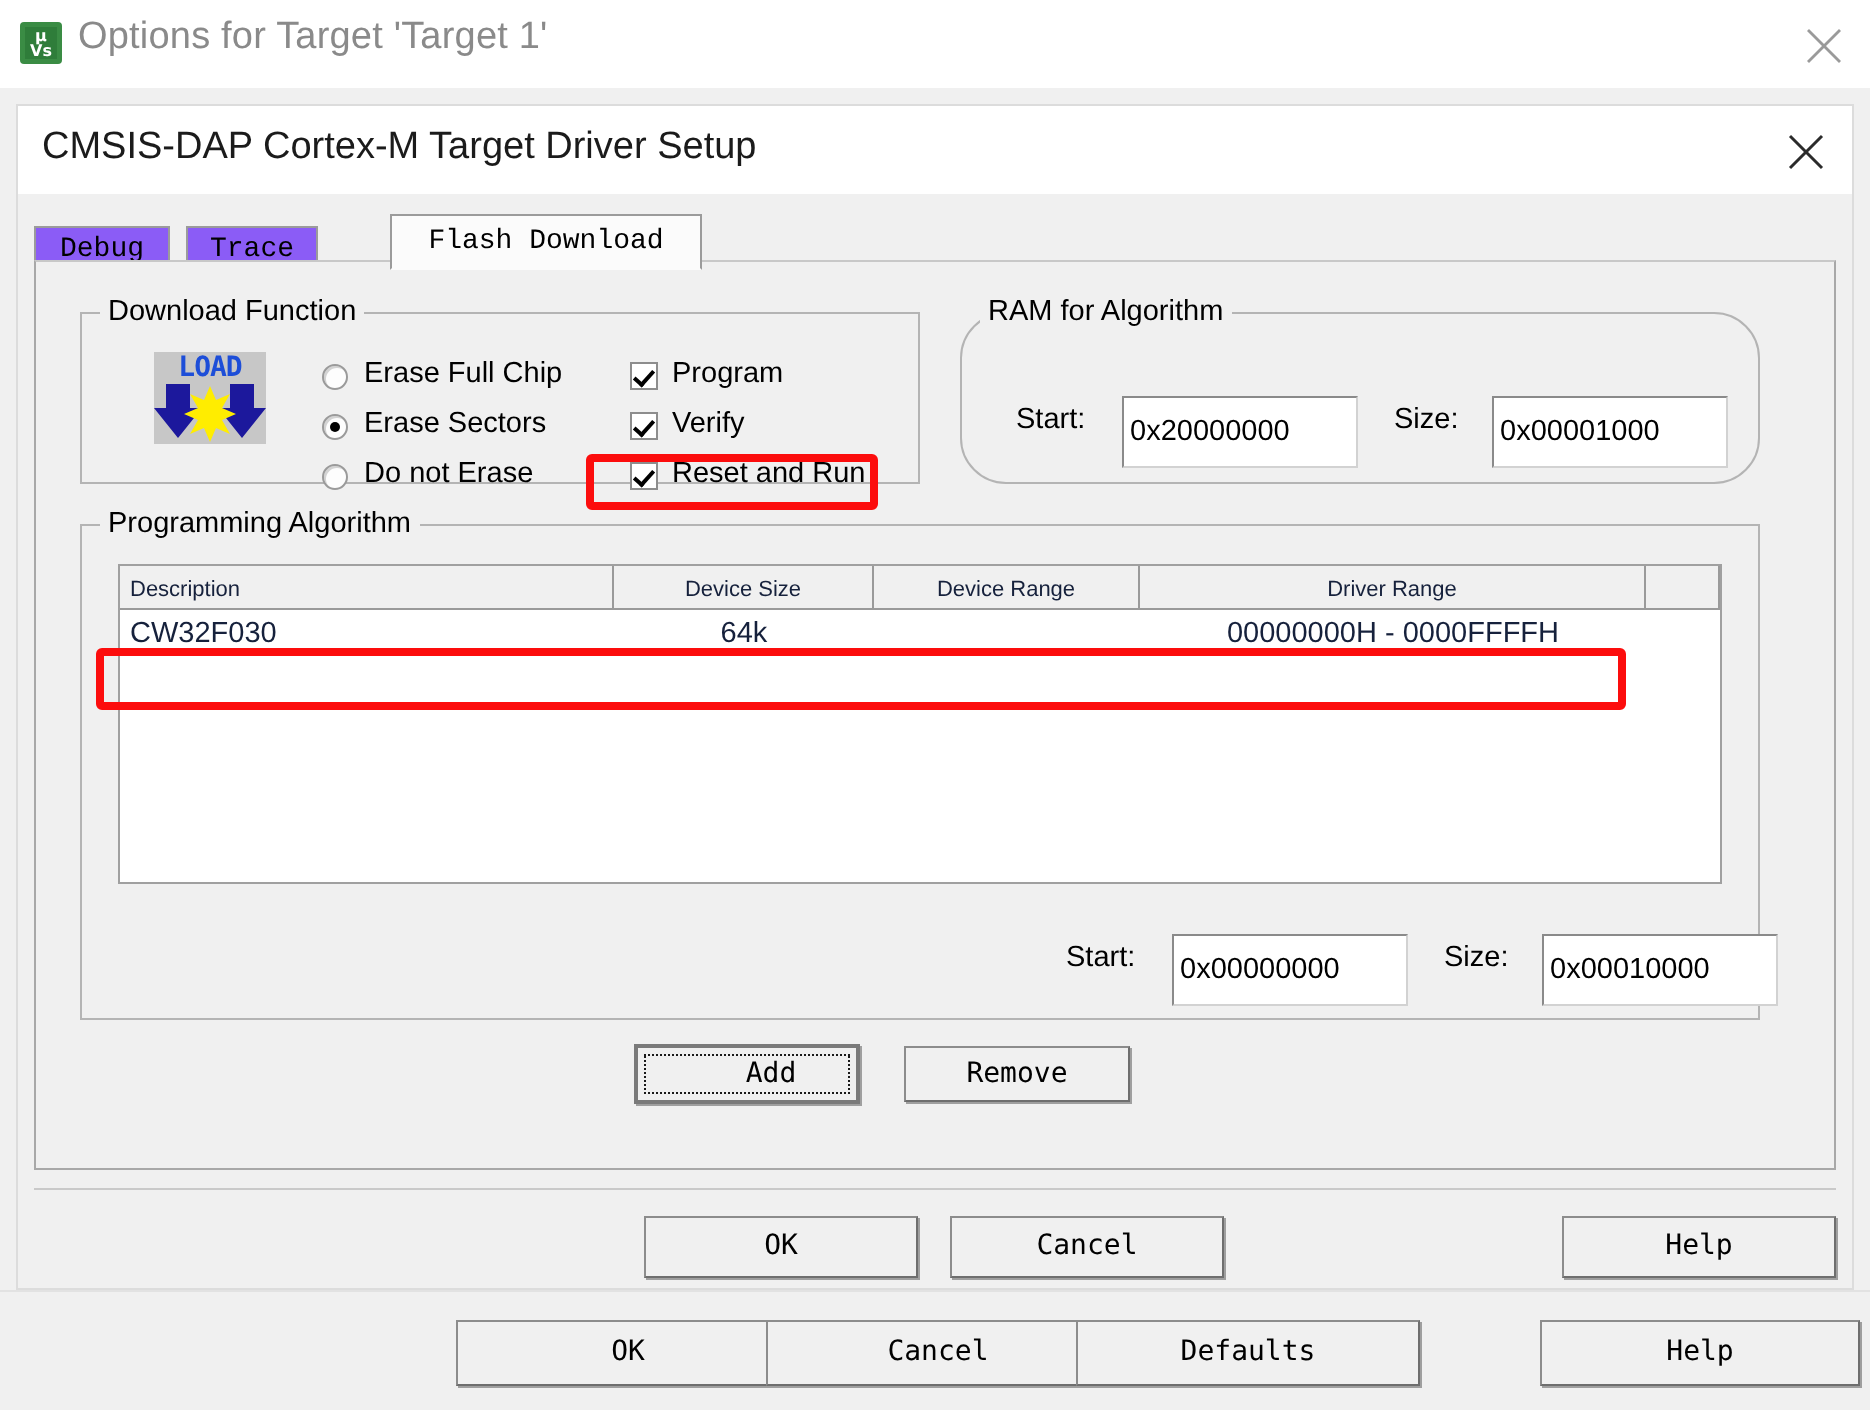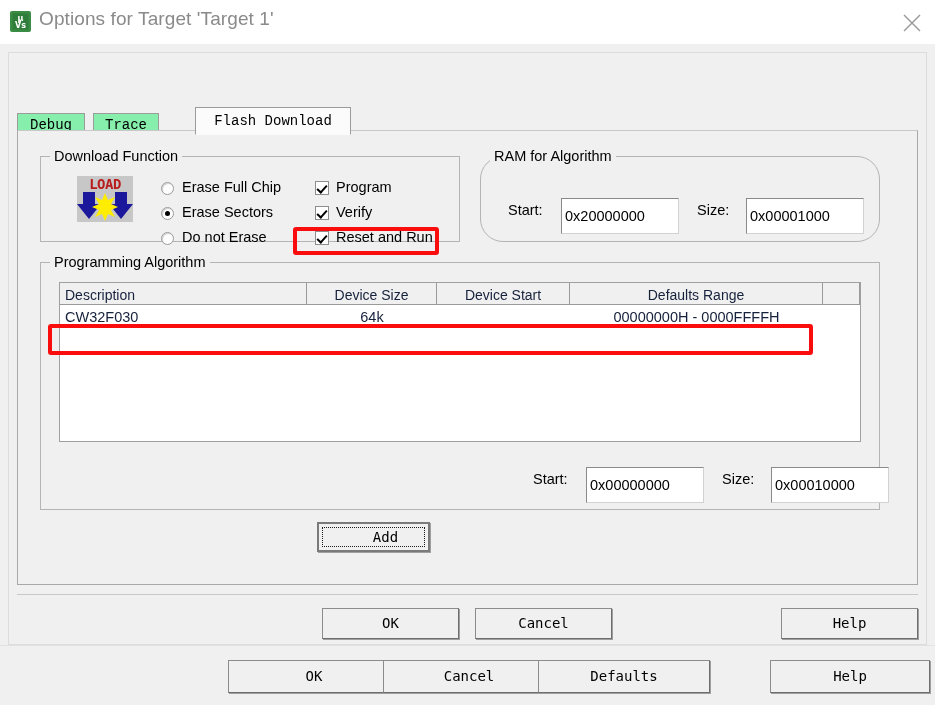--- a/index.html
+++ b/index.html
@@ -97,21 +97,21 @@
   #tabstrip {
     position: absolute;
     left: 8px; top: 10px;
     width: 901px; height: 26px;
   }
   .tab {
     position: absolute;
     top: 6px;
     height: 23px;
     box-sizing: border-box;
-    background: #86efac;
+    background: #8b5cf6;
     border: 1px solid #9b9b9b;
     border-bottom: none;
     font-family: "Liberation Mono", monospace;
     font-size: 14px;
     color: #000000;
     text-align: center;
     line-height: 22px;
     cursor: default;
   }
   .tab.active {
@@ -166,21 +166,21 @@
     background: #c7c7c7;
   }
   #load-icon .load-word {
     position: absolute;
     left: 0; top: 1px;
     width: 56px;
     text-align: center;
     font-family: "DejaVu Sans Mono", monospace;
     font-weight: bold;
     font-size: 14px;
-    color: #b91c1c;
+    color: #1d4ed8;
     letter-spacing: -0.5px;
     line-height: 15px;
   }
 
   
   .radio-row, .check-row {
     position: absolute;
     height: 20px;
     cursor: default;
     white-space: nowrap;
@@ -270,21 +270,21 @@
     border-bottom: 1px solid #9a9a9a;
     box-sizing: border-box;
   }
   .hcell {
     position: absolute;
     top: 0;
     height: 21px;
     box-sizing: border-box;
     border-right: 1px solid #9a9a9a;
     background: #f0f0f0;
-    font-size: 14px;
+    font-size: 11px;
     color: #16213c;
     line-height: 22px;
     overflow: hidden;
     cursor: default;
   }
   .hcell span { position: relative; top: 1px; }
   #algo-rows {
     position: absolute;
     left: 0; top: 22px;
     width: 800px;
@@ -377,20 +377,29 @@
     <div id="outer-close">
       <svg width="18" height="18" viewBox="0 0 18 18">
         <line x1="1" y1="1" x2="17" y2="17" stroke="#9a9a9a" stroke-width="1.4"></line>
         <line x1="17" y1="1" x2="1" y2="17" stroke="#9a9a9a" stroke-width="1.4"></line>
       </svg>
     </div>
   </div>
 
   <div id="inner-dialog">
 
+    <div id="inner-titlebar">
+      <div id="inner-title-text">CMSIS-DAP Cortex-M Target Driver Setup</div>
+      <div id="inner-close">
+        <svg width="18" height="18" viewBox="0 0 18 18">
+          <line x1="1" y1="1" x2="17" y2="17" stroke="#2b2b2b" stroke-width="1.5"></line>
+          <line x1="17" y1="1" x2="1" y2="17" stroke="#2b2b2b" stroke-width="1.5"></line>
+        </svg>
+      </div>
+    </div>
 
     <div id="inner-body">
 
       <div id="tabstrip">
         <div class="tab" id="tab-debug">
           <span>Debug</span>
         </div>
         <div class="tab" id="tab-trace">
           <span>Trace</span>
         </div>
@@ -455,24 +464,24 @@
 
           <div id="algo-list">
             <div id="algo-header">
               <div class="hcell" style="left:0px;   width:247px;">
                 <span style="margin-left:5px;">Description</span>
               </div>
               <div class="hcell" style="left:247px; width:130px; text-align:center;">
                 <span>Device Size</span>
               </div>
               <div class="hcell" style="left:377px; width:133px; text-align:center;">
-                <span>Device Start</span>
+                <span>Device Range</span>
               </div>
               <div class="hcell" style="left:510px; width:253px; text-align:center;">
-                <span>Defaults Range</span>
+                <span>Driver Range</span>
               </div>
               <div class="hcell" style="left:763px; width:37px;">
                 <span></span>
               </div>
             </div>
 
             <div id="algo-rows">
               <div class="arow">
                 <div class="acell" style="left:5px; width:242px;">CW32F030</div>
                 <div class="acell" style="left:247px; width:130px; text-align:center;">64k</div>
@@ -484,20 +493,23 @@
           <div class="field-label" style="left:492px; top:208px;">Start:</div>
           <input class="textfield" style="left: 545px; top: 204px; width: 118px;" value="0x00000000">
 
           <div class="field-label" style="left:681px; top:208px;">Size:</div>
           <input class="textfield" style="left: 730px; top: 204px; width: 118px;" value="0x00010000">
         </div>
 
         <div class="btn default" style="left:299px; top:391px; width:113px; height:30px; line-height:26px;padding-left:24px;">
           <span>Add</span>
           <span class="focusring"></span>
+        </div>
+        <div class="btn" style="left:434px; top:392px; width:113px; height:28px; line-height:26px;">
+          <span>Remove</span>
         </div>
 
       </div>
 
       <div id="inner-bottom-sep"></div>
 
       <div class="btn" style="left:313px; top:511px; width:137px; height:31px; line-height:29px;">
         <span>OK</span>
       </div>
       <div class="btn" style="left:466px; top:511px; width:137px; height:31px; line-height:29px;">

